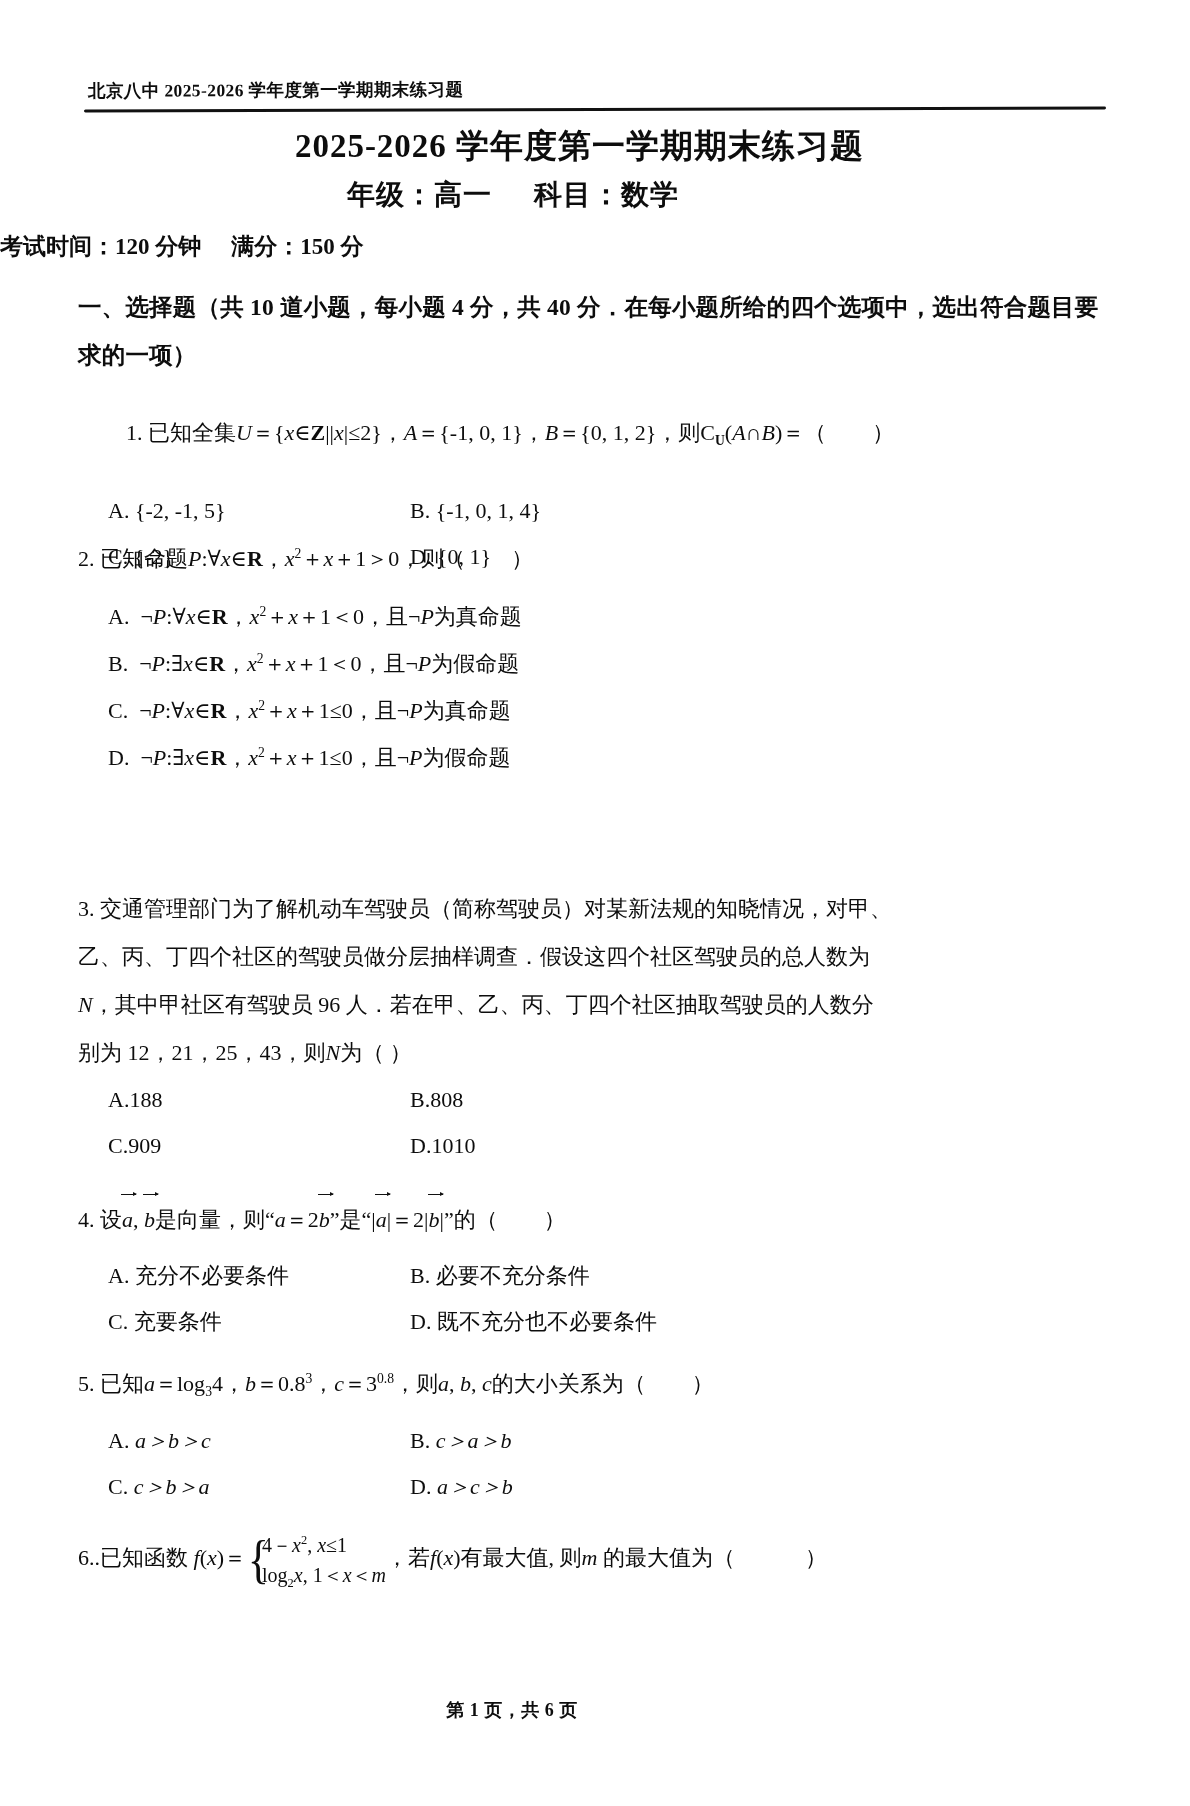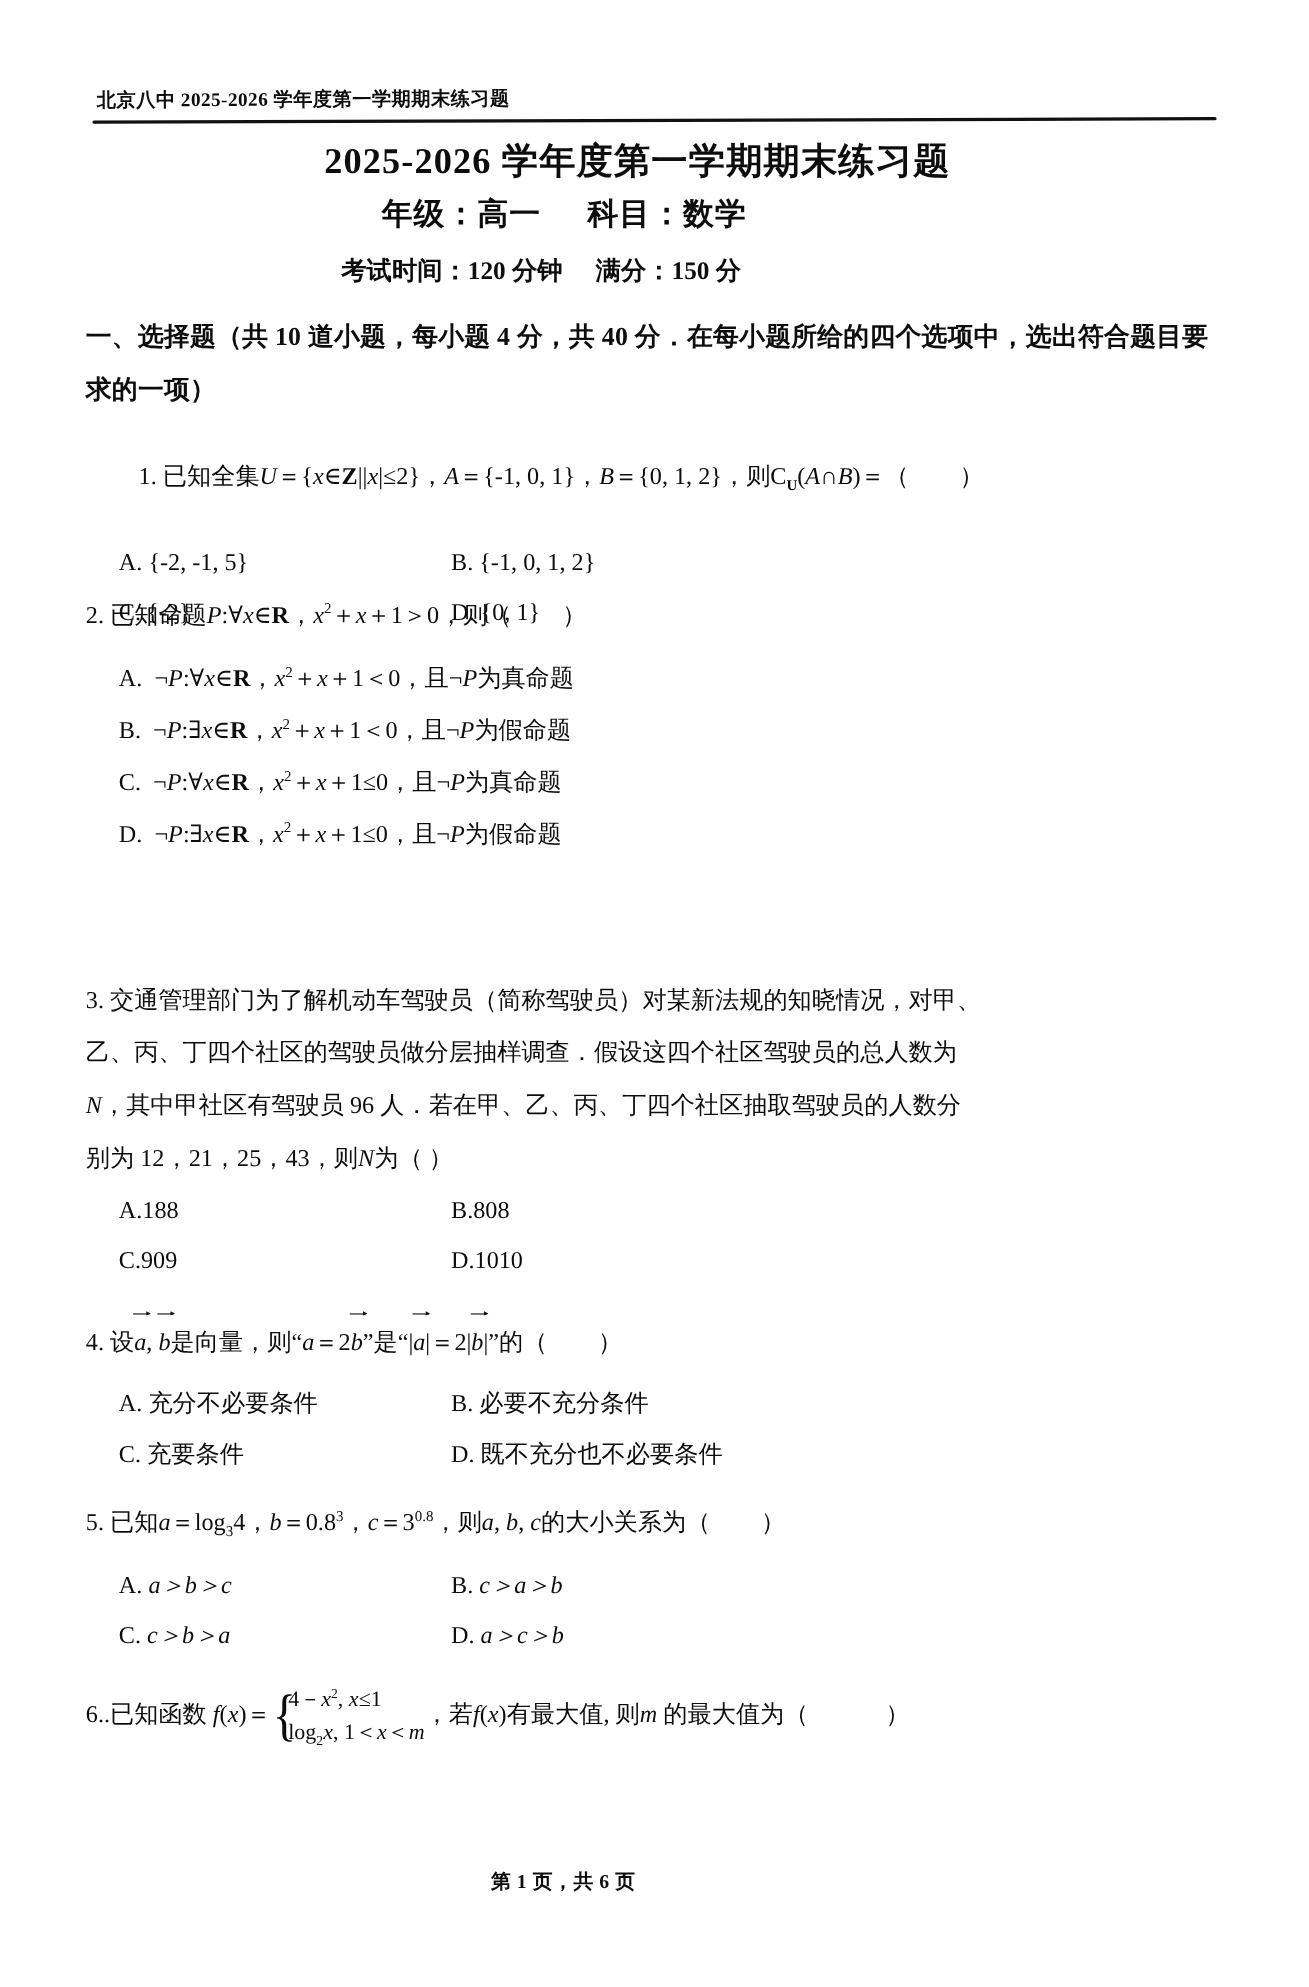--- a/index.html
+++ b/index.html
@@ -66,21 +66,20 @@
     font-size: 28px;
     font-weight: bold;
     letter-spacing: 1px;
   }
   .title-sub .gap { display: inline-block; width: 42px; }
   .title-time {
     position: absolute;
     left: 0;
     top: 231px;
     width: 984px;
-    text-align: center;
     font-size: 23px;
     font-weight: bold;
   }
   .title-time .gap { display: inline-block; width: 30px; }
 
   
   .section-head {
     position: absolute;
     left: 78px;
     top: 283px;
@@ -184,21 +183,21 @@
   <div class="section-head">一、选择题（共 10 道小题，每小题 4 分，共 40 分．在每小题所给的四个选项中，选出符合题目要求的一项）</div>
 
   <div class="q" style="left:78px; top:409px;margin-left:48px;">
     <span class="qstem">
       <span>1.</span>
       已知全集<i>U</i>＝{<i>x</i>∈<span class="bb">Z</span>||<i>x</i>|≤2}，<i>A</i>＝{-1, 0, 1}，<i>B</i>＝{0, 1, 2}，则C<sub class="bb">U</sub>(<i>A</i>∩<i>B</i>)＝（<span class="paren-blank"></span>）
     </span>
   </div>
   <div class="opts" style="left:108px; top:488px;">
     <span class="optrow">
-      <span class="o1"><span>A.</span> <span>{-2, -1, 5}</span></span><span class="o2"><span>B.</span> <span>{-1, 0, 1, 2}</span></span>
+      <span class="o1"><span>A.</span> <span>{-2, -1, 5}</span></span><span class="o2"><span>B.</span> <span>{-1, 0, 1, 4}</span></span>
     </span>
     <span class="optrow">
       <span class="o1"><span>C.</span> <span>{-2}</span></span><span class="o2"><span>D.</span> <span>{0, 1}</span></span>
     </span>
   </div>
 
   <div class="q" style="left:78px; top:535px;">
     <span class="qstem">
       <span>2.</span>
       已知命题<i>P</i>:∀<i>x</i>∈<span class="bb">R</span>，<i>x</i><sup>2</sup>＋<i>x</i>＋1＞0，则（<span class="paren-blank"></span>）

